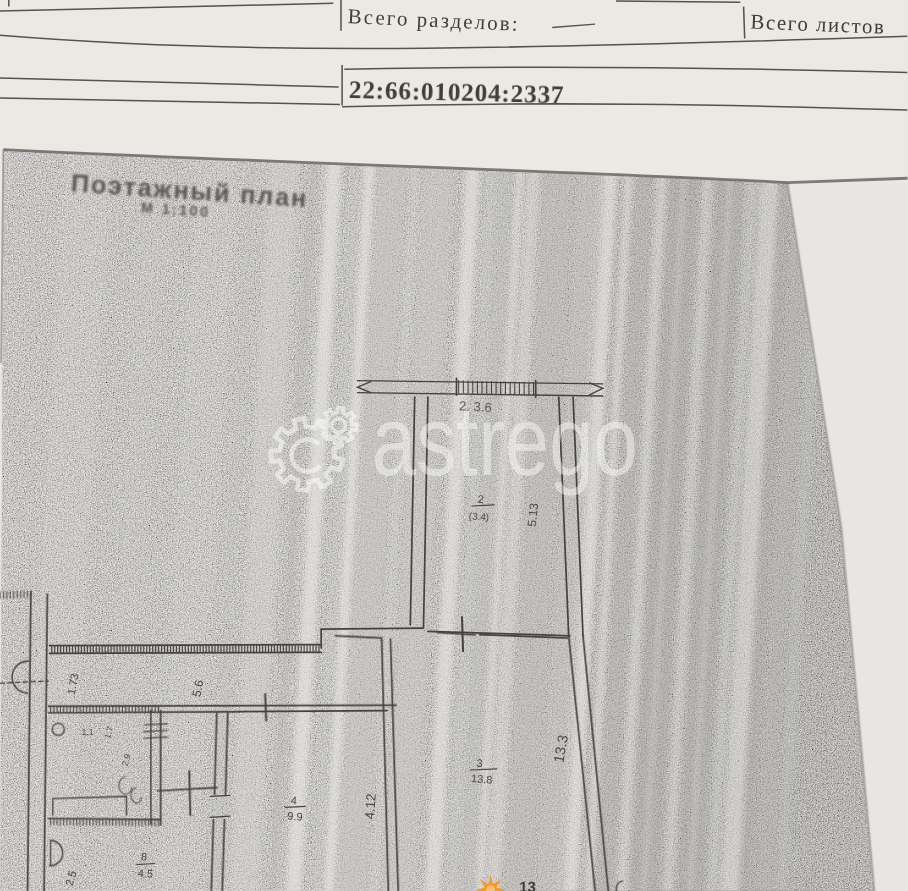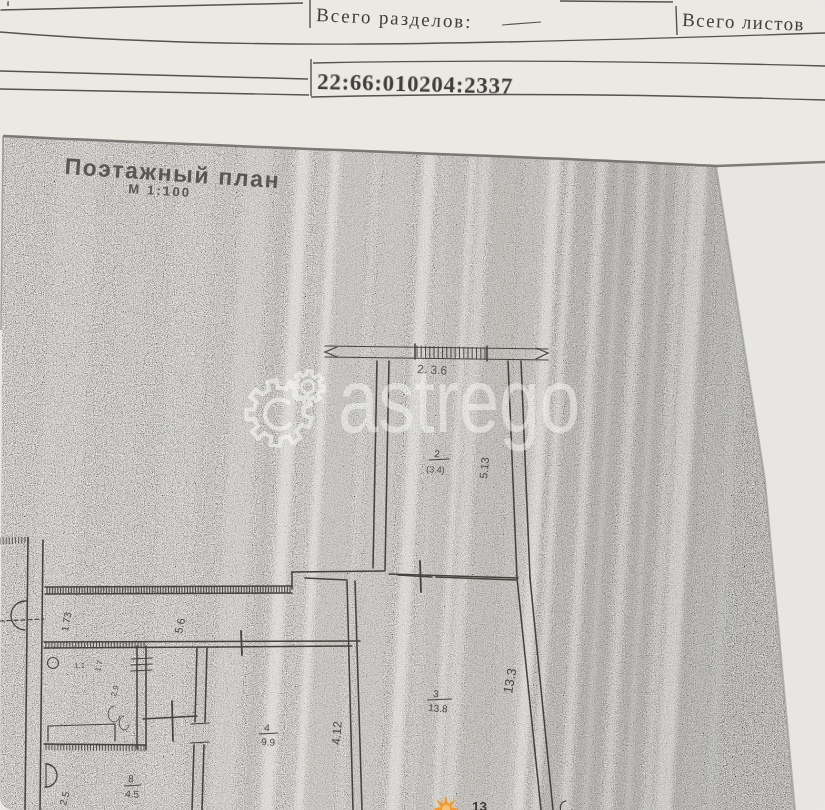--- a/index.html
+++ b/index.html
@@ -1,14 +1,14 @@
 <!DOCTYPE html>
 <html><head><meta charset="utf-8"><style>
 html,body{margin:0;padding:0;background:#e9e8e4;}
-#page{position:relative;width:825px;height:810px;overflow:hidden;font-family:"Liberation Sans",sans-serif;border-radius:14px;}
+#page{position:relative;width:825px;height:810px;overflow:hidden;font-family:"Liberation Sans",sans-serif;}
 </style></head><body>
 <div id="page">
 <svg width="825" height="810" viewBox="0 0 825 810">
 <defs>
 <filter id="noise" x="0" y="0" width="100%" height="100%">
           <feTurbulence type="fractalNoise" baseFrequency="0.55" numOctaves="2" seed="7" result="t"></feTurbulence>
           <feColorMatrix in="t" type="matrix" values="0 0 0 0 0.45  0 0 0 0 0.44  0 0 0 0 0.42  0 0 0 0.5 0"></feColorMatrix>
         </filter>
 <filter id="wmblur" x="-10%" y="-10%" width="120%" height="120%">
           <feGaussianBlur stdDeviation="0.6"></feGaussianBlur>

